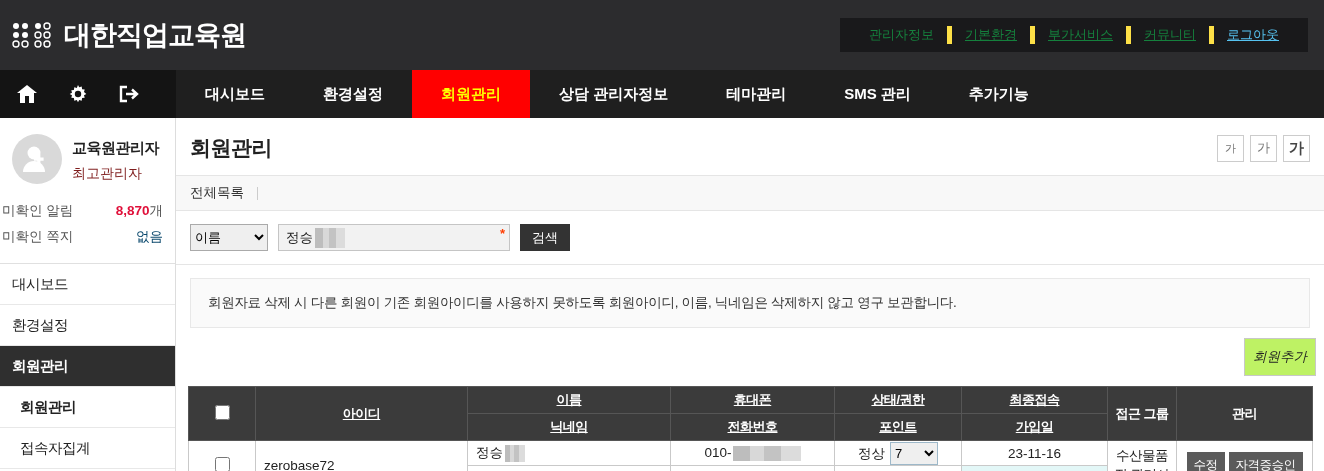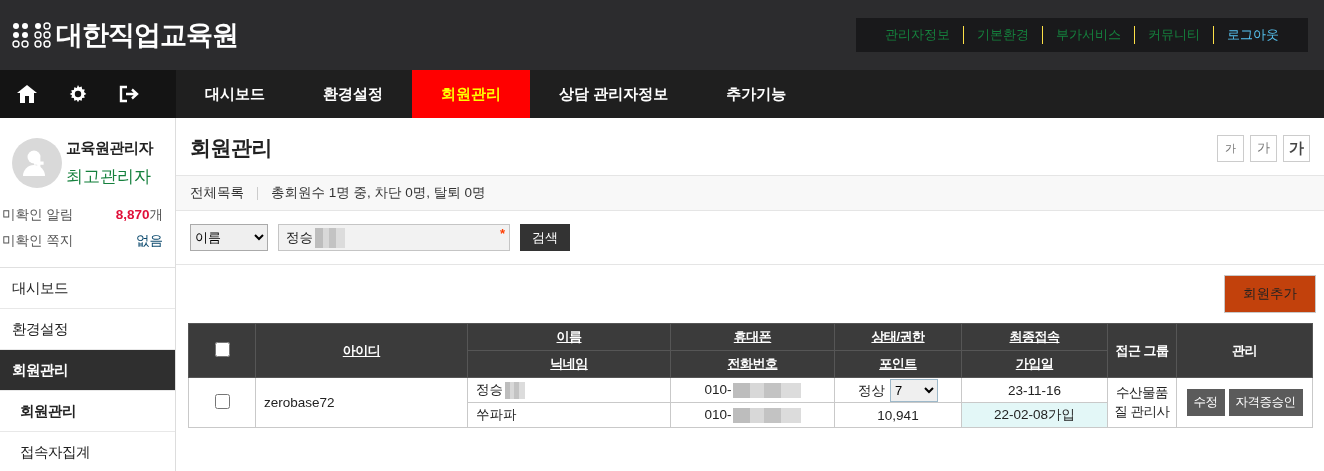--- a/index.html
+++ b/index.html
@@ -2,50 +2,50 @@
 <html><head>
 <meta charset="utf-8">
 <style>
   * { margin:0; padding:0; box-sizing:border-box; }
   html,body { width:1324px; height:471px; overflow:hidden; background:#fff;
     font-family:"Liberation Sans","DejaVu Sans",sans-serif; }
 
   
   .topbar { height:70px; background:#2c2c2e; display:flex; align-items:center;
     justify-content:space-between; padding:0 16px 0 12px; }
-  .logo { display:flex; align-items:center; gap:4px; color:#fff; font-size:27px;
+  .logo { display:flex; align-items:center; gap:12px; color:#fff; font-size:27px;
     font-weight:bold; letter-spacing:-1px; cursor:pointer; }
   .logo svg { display:block; }
   .util { background:#19191b; height:34px; display:flex; align-items:center;
     padding:0 16px; font-size:13px; }
   .util a { color:#15803d; text-decoration:none; padding:0 13px; cursor:pointer; }
-  .util a + a { border-left:1px solid #fde047; }
+  .util a + a { border-left:5px solid #fde047;text-decoration:underline; }
   .util a.logout { color:#56c2f0; }
 
   
   .mainnav { height:48px; background:#1f1f1f; display:flex; }
   .nav-icons { width:176px; min-width:176px; background:#141414; display:flex;
     align-items:center; padding:0 17px; gap:32px; }
   .nav-icons span { color:#fff; cursor:pointer; display:flex; }
   .nav-menu { display:flex; list-style:none; }
   .nav-item { display:flex; align-items:center; padding:0 29px; color:#fff;
     font-size:15px; font-weight:bold; cursor:pointer; white-space:nowrap; }
   .nav-item.active { background:#ff0000; color:#ffff00; }
 
   
   .wrapper { display:flex; height:353px; }
   .sidebar { width:176px; min-width:176px; border-right:1px solid #ddd; background:#fff; }
   .main { flex:1; overflow:hidden; }
 
   
-  .profile { padding:16px 12px 4px; display:flex; gap:4px;align-items:flex-end; }
+  .profile { padding:16px 12px 4px; display:flex; gap:10px; }
   .avatar { width:50px; height:50px; min-width:50px; border-radius:50%; background:#d9d9d9;
     display:flex; align-items:center; justify-content:center; }
   .profile-name { font-size:15px; font-weight:bold; color:#222; margin-top:5px; letter-spacing:-0.5px;}
-  .profile-role { font-size:17px; color:#15803d; margin-top:7px; }
+  .profile-role { font-size:14px; color:#7f1d1d; margin-top:7px; }
   .stats { padding:10px 12px 13px 2px; font-size:13.5px; }
   .stat-row { display:flex; justify-content:space-between; padding:4px 0; color:#555; }
   .stat-num { color:#e0103a; font-weight:bold; cursor:pointer; }
   .stat-unit { color:#555; }
   .stat-none { color:#0c4a6e; cursor:pointer; }
   .side-menu { list-style:none; border-top:1px solid #e0e0e0; }
   .side-item { padding:11px 12px 10px; font-size:14.5px; color:#222;
     border-bottom:1px solid #e8e8e8; cursor:pointer; letter-spacing:-0.5px; }
   .side-item.active { background:#2f2f2f; color:#fff; font-weight:bold; }
   .side-item.sub { padding-left:20px; }
@@ -86,22 +86,22 @@
   .redact.name { width:30px; height:20px; margin-left:2px; }
   .redact.small { width:20px; height:17px; margin-left:2px; }
   .redact.phone { width:68px; height:15px; margin-left:1px; }
 
   
   .notice { margin:13px 14px 0 14px; background:#fafafa; border:1px solid #e8e8e8;
     padding:15px 17px; font-size:13.5px; color:#333; letter-spacing:-0.3px; }
 
   
   .add-row { display:flex; justify-content:flex-end; padding:10px 8px 10px 14px; }
-  .add-btn { border:1px solid #c8c8c8; background:#c2410c; padding:9px 18px;
-    font-size:13.5px; color:#222; cursor:pointer; font-family:inherit; }
+  .add-btn { border:1px solid #c8c8c8; background:#bef264; padding:9px 8px;
+    font-size:13.5px; color:#222; cursor:pointer; font-family:inherit;font-style:italic; }
 
   
   .member-table { border-collapse:collapse; margin-left:12px; width:1124px;
     font-size:13.5px; table-layout:fixed; }
   .member-table thead th { background:#3b3b3b; color:#fff; border:1px solid #565656;
     font-weight:bold; height:27px; font-size:13px; letter-spacing:-0.5px; }
   .member-table thead th .sort { text-decoration:underline; cursor:pointer; }
   .member-table tbody td { border:1px solid #c9c9c9; height:25px; text-align:center;
     color:#222; }
   .member-table tbody td.left { text-align:left; padding-left:8px; }
@@ -165,20 +165,22 @@
         <path d="M8 2 H2 V16 H8"></path>
         <path d="M7 9 H17 M13 4.5 L18 9 L13 13.5" stroke-linejoin="miter"></path>
       </svg>
     </span>
   </div>
   <ul class="nav-menu">
     <li class="nav-item">대시보드</li>
     <li class="nav-item">환경설정</li>
     <li class="nav-item active">회원관리</li>
     <li class="nav-item">상담 관리자정보</li>
+    <li class="nav-item">테마관리</li>
+    <li class="nav-item">SMS 관리</li>
     <li class="nav-item">추가기능</li>
   </ul>
 </nav>
 
 <div class="wrapper">
 
   <aside class="sidebar">
     <div class="profile">
       <div class="avatar">
         <svg width="34" height="34" viewBox="0 0 34 34">
@@ -221,35 +223,35 @@
       <div class="font-btns">
         <button class="font-btn s1">가</button>
         <button class="font-btn s2">가</button>
         <button class="font-btn s3">가</button>
       </div>
     </div>
 
     <div class="summary">
       <span>전체목록</span>
       <span class="sep"></span>
-      <span>총회원수 1명 중, 차단 0명, 탈퇴 0명</span>
     </div>
 
     <div class="search-row">
       <select class="field-select">
         <option>이름</option>
       </select>
       <div class="search-box">
         <span>정승</span>
         <span class="redact name"></span>
         <span class="asterisk">*</span>
       </div>
       <button class="search-btn">검색</button>
     </div>
 
+    <div class="notice">회원자료 삭제 시 다른 회원이 기존 회원아이디를 사용하지 못하도록 회원아이디, 이름, 닉네임은 삭제하지 않고 영구 보관합니다.</div>
 
     <div class="add-row">
       <button class="add-btn">회원추가</button>
     </div>
 
     <table class="member-table">
       <colgroup>
         <col style="width:67px">
           <col style="width:212px">
           <col style="width:203px">

